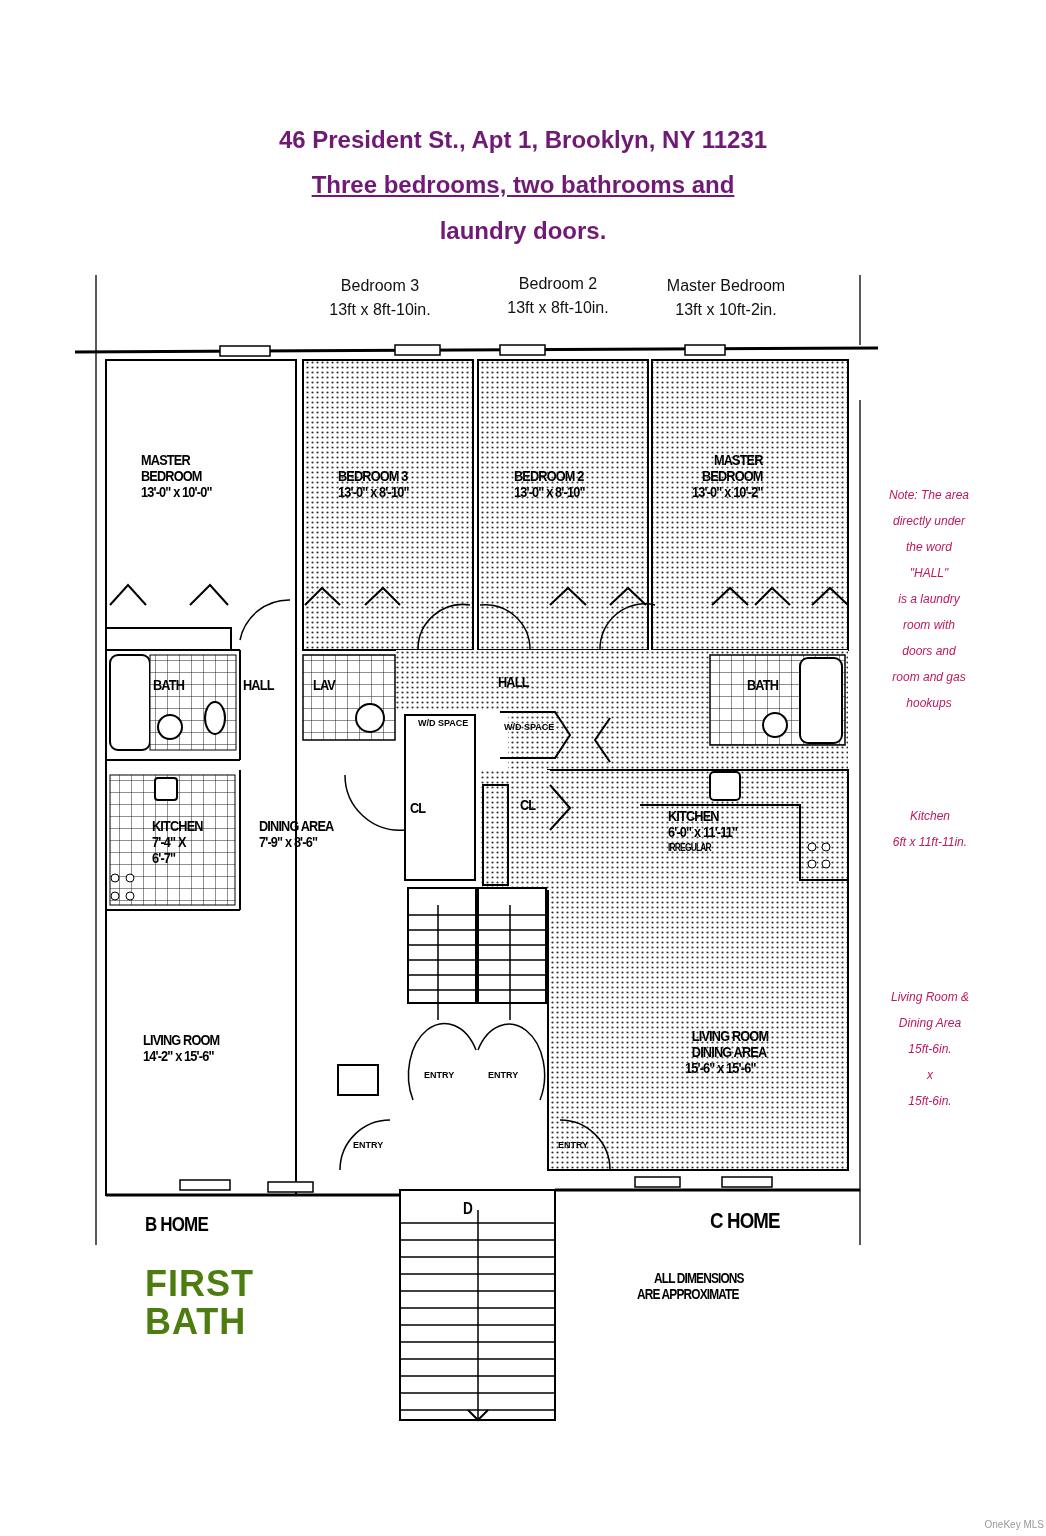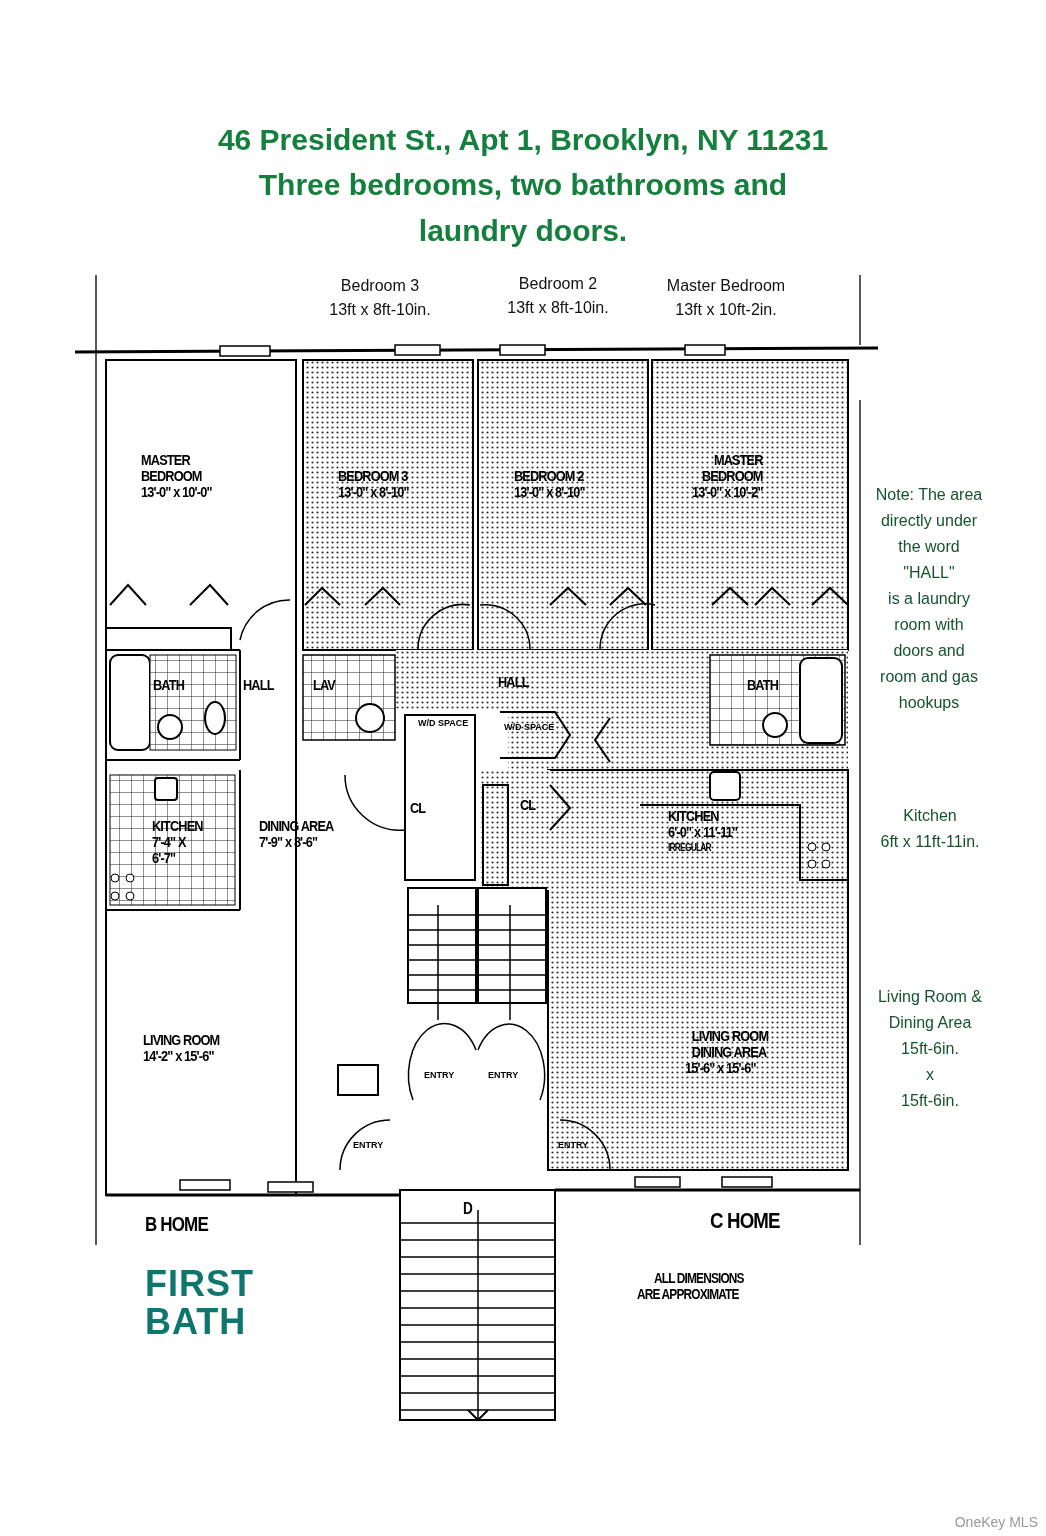--- a/index.html
+++ b/index.html
@@ -1,30 +1,30 @@
 <!DOCTYPE html>
 <html><head>
 <meta charset="utf-8">
 <style>
   html,body{margin:0;padding:0;background:#fff;}
   body{width:1046px;height:1536px;position:relative;overflow:hidden;font-family:"DejaVu Sans",sans-serif;color:#111;}
-  .title{position:absolute;left:0;width:1046px;text-align:center;font-family:"Liberation Sans",sans-serif;font-weight:bold;font-size:30px;line-height:48px;color:#15803d;}
+  .title{position:absolute;left:0;width:1046px;text-align:center;font-family:"Liberation Sans",sans-serif;font-weight:bold;font-size:24px;line-height:48px;color:#701a75;}
   .toplabel{position:absolute;text-align:center;font-family:"Liberation Sans",sans-serif;font-size:16px;line-height:24px;color:#111;}
-  .sidenote{position:absolute;text-align:center;font-family:"Liberation Sans",sans-serif;font-size:16px;line-height:26px;color:#14532d;}
+  .sidenote{position:absolute;text-align:center;font-family:"Liberation Sans",sans-serif;font-size:12px;line-height:26px;color:#be185d;font-style:italic;}
   .plan-label{position:absolute;font-family:"Liberation Sans",sans-serif;font-size:15px;line-height:16px;letter-spacing:-1px;color:#000;font-weight:bold;transform:scaleX(0.85);transform-origin:left top;white-space:nowrap;}
   .small-label{position:absolute;font-family:"Liberation Sans",sans-serif;font-size:9px;font-weight:bold;color:#000;white-space:nowrap;}
-  .big{position:absolute;font-family:"Liberation Sans",sans-serif;font-weight:bold;color:#0f766e;}
-  .watermark{position:absolute;right:8px;bottom:6px;font-family:"Liberation Sans",sans-serif;font-size:14px;color:#999;}
+  .big{position:absolute;font-family:"Liberation Sans",sans-serif;font-weight:bold;color:#4d7c0f;}
+  .watermark{position:absolute;right:2px;bottom:6px;font-family:"Liberation Sans",sans-serif;font-size:10px;color:#999;}
   svg{position:absolute;left:0;top:0;}
 </style>
 </head>
 <body>
 
 <div class="title" style="top:116px;">46 President St., Apt 1, Brooklyn, NY 11231</div>
-<div class="title" style="top:161px;">Three bedrooms, two bathrooms and</div>
+<div class="title" style="top:161px;text-decoration:underline;">Three bedrooms, two bathrooms and</div>
 <div class="title" style="top:207px;">laundry doors.</div>
 
 <div class="toplabel" style="left:300px;top:274px;width:160px;">
   <div>Bedroom 3</div>
   <div>13ft x 8ft-10in.</div>
 </div>
 <div class="toplabel" style="left:478px;top:272px;width:160px;">
   <div>Bedroom 2</div>
   <div>13ft x 8ft-10in.</div>
 </div>

